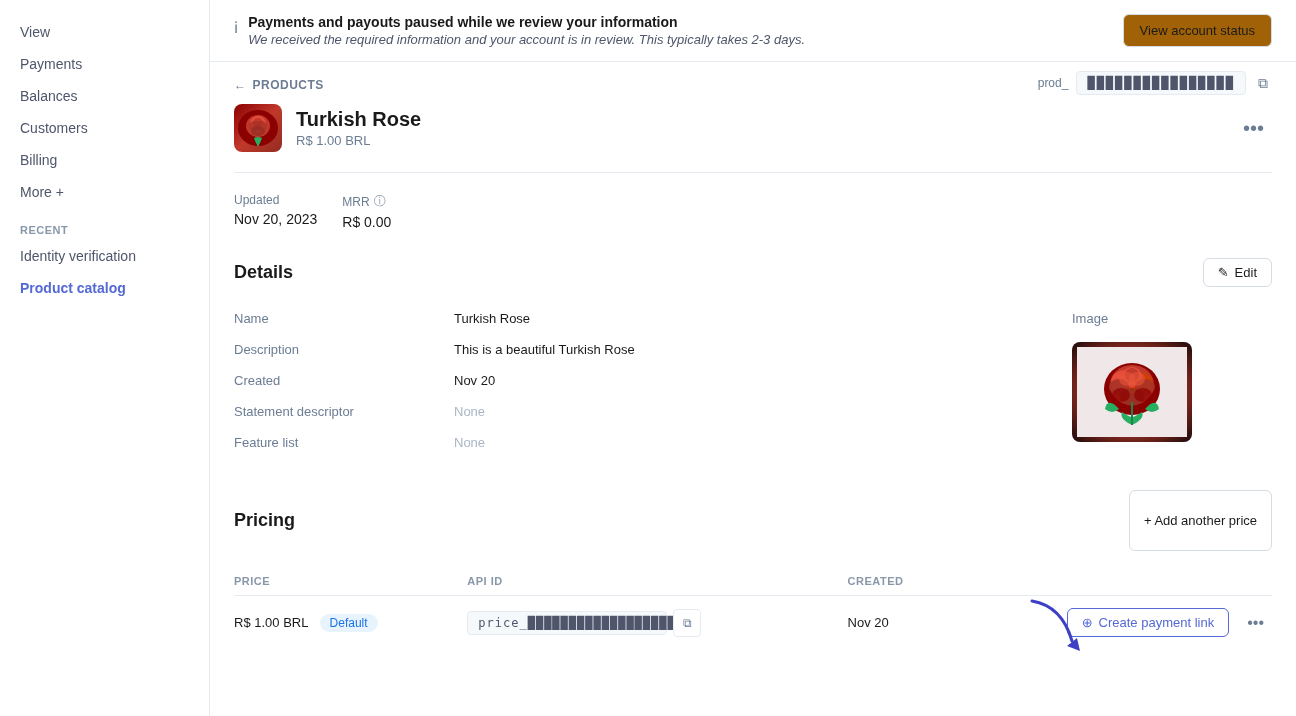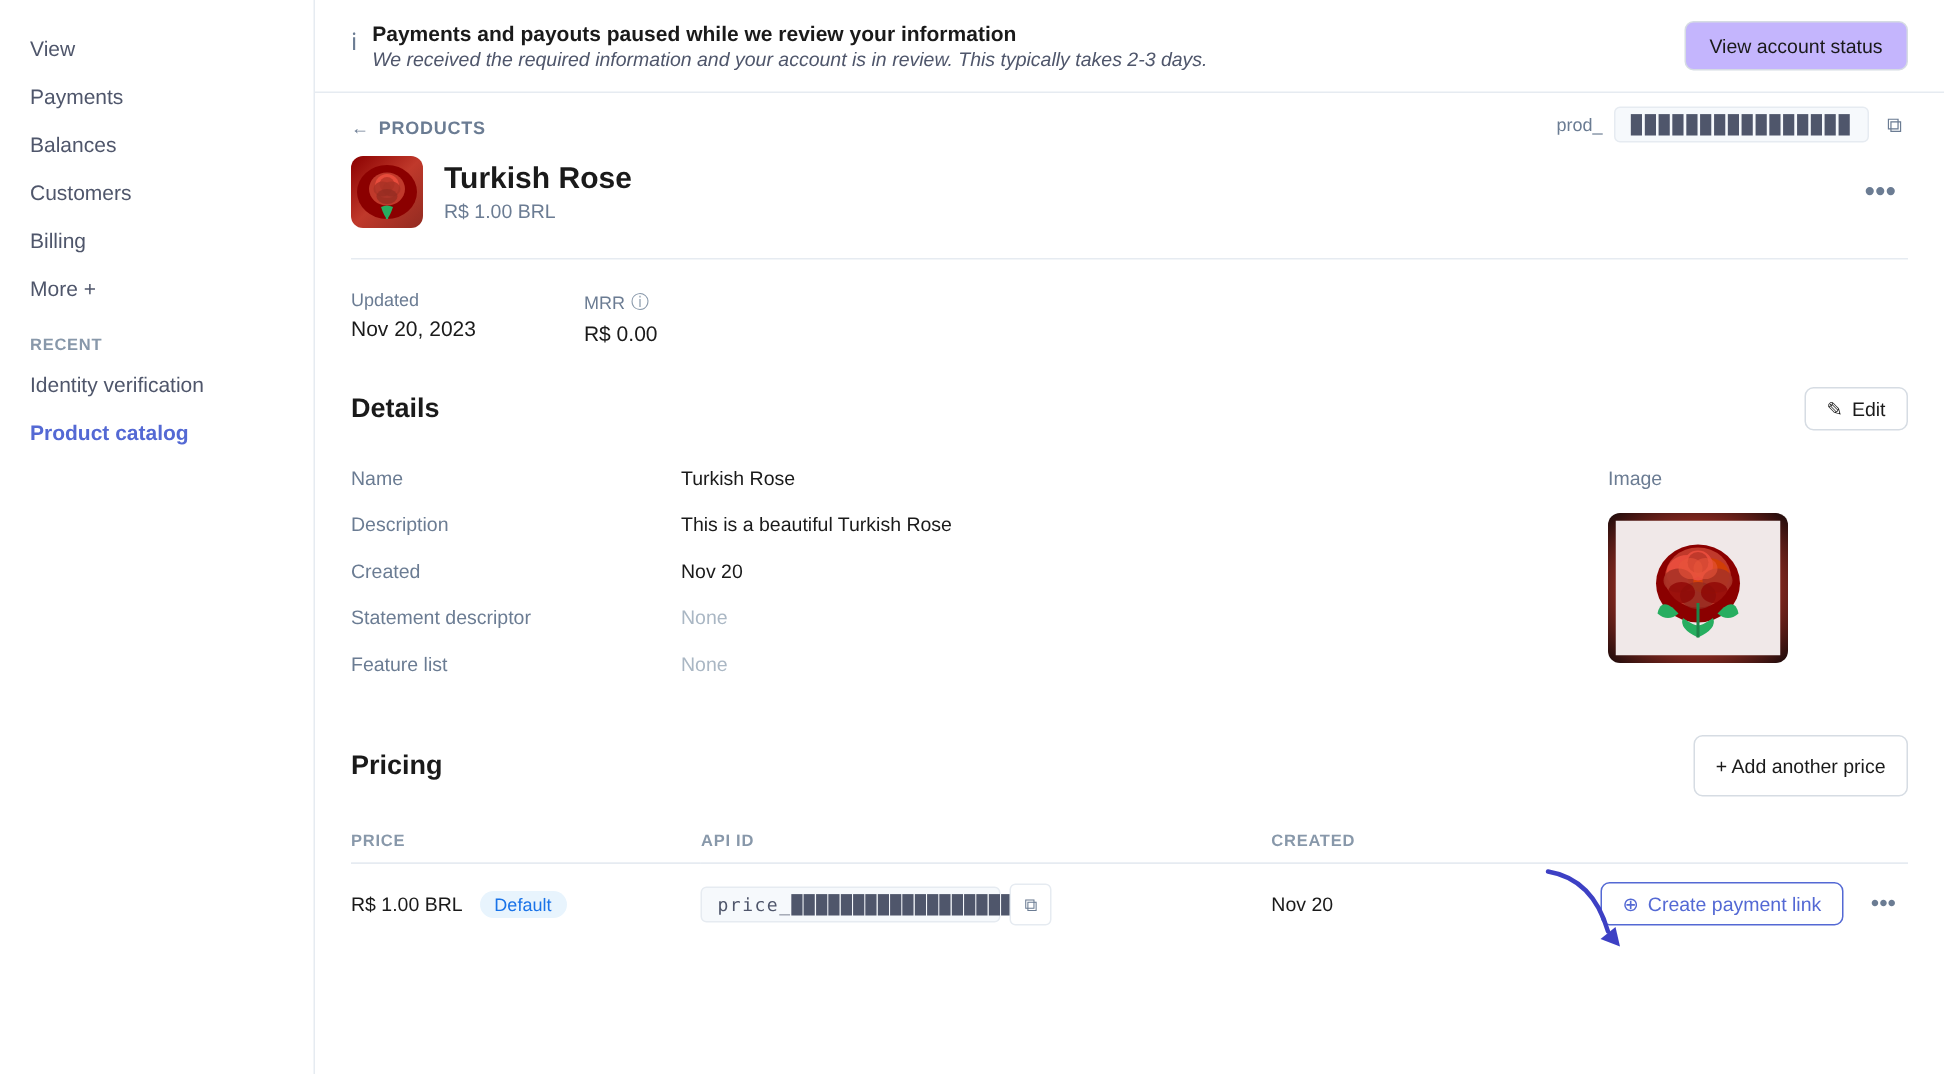--- a/index.html
+++ b/index.html
@@ -51,21 +51,21 @@
       justify-content: space-between;
     }
     .banner-left { display: flex; align-items: flex-start; gap: 10px; }
     .banner-icon { color: #6b7c93; margin-top: 2px; font-size: 16px; }
     .banner-text-title { font-weight: 600; font-size: 14px; color: #1a1a1a; }
     .banner-text-sub { font-size: 13px; color: #4f566b; margin-top: 2px; font-style: italic; }
     .btn-view-account {
       padding: 8px 16px;
       border: 1px solid #d6dce3;
       border-radius: 6px;
-      background: #c4b5fd;
+      background: #a16207;
       cursor: pointer;
       font-size: 13px;
       color: #1a1a1a;
       white-space: nowrap;
     }
 
     
     .content { padding: 0 24px 24px; }
 
     
@@ -116,21 +116,21 @@
       font-size: 12px;
       color: #4f566b;
       font-family: monospace;
     }
     .copy-btn { cursor: pointer; color: #6b7c93; padding: 4px; }
     .three-dots { cursor: pointer; color: #6b7c93; font-size: 20px; padding: 4px 8px; }
 
     
     .stats-row {
       display: flex;
-      gap: 72px;
+      gap: 25px;
       margin-bottom: 28px;
       text-align: center;
     }
     .stat-item { }
     .stat-label { font-size: 12px; color: #6b7c93; display: flex; align-items: center; gap: 4px; }
     .stat-value { font-size: 14px; color: #1a1a1a; margin-top: 4px; }
     .info-icon { font-size: 12px; color: #8898aa; cursor: pointer; }
 
     
     .section { margin-bottom: 32px; }
@@ -265,21 +265,21 @@
       cursor: pointer;
       font-size: 13px;
       color: #5469d4;
       white-space: nowrap;
       font-weight: 500;
     }
     .btn-add-price {
       display: flex;
       align-items: center;
       gap: 6px;
-      padding: 12px 14px;
+      padding: 22px 14px;
       border: 1px solid #d6dce3;
       border-radius: 6px;
       background: #fff;
       cursor: pointer;
       font-size: 13px;
       color: #1a1a1a;
     }
 
     
     .pricing-actions {

